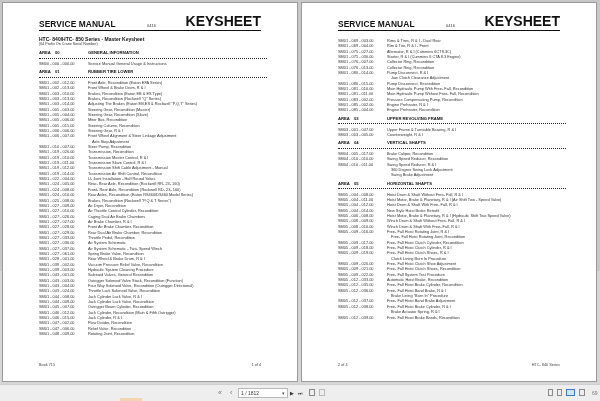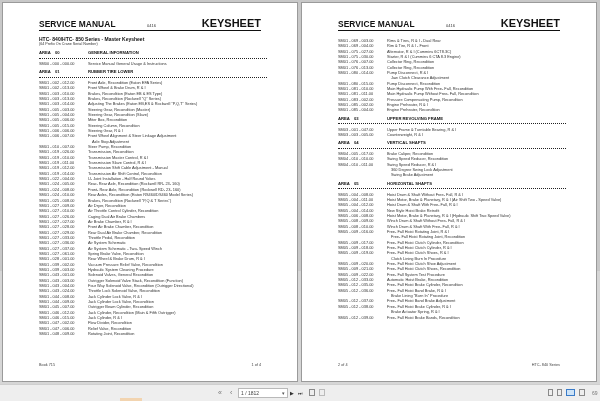--- a/index.html
+++ b/index.html
@@ -10,21 +10,21 @@
   .page {
     position: absolute; top: 2px; height: 380px; background: #fff;
     border: 1px solid #9a9a9a;
   }
   .page.left { left: 2px; width: 296px; }
   .page.right { left: 301px; width: 296px; }
 
   .hdr { position: absolute; left: 36px; right: 36px; top: 14px; height: 14px; border-bottom: 1.2px solid #111; }
   .hdr .sm { position: absolute; left: 0; bottom: 1px; font-weight: bold; font-size: 8.4px; letter-spacing: 0.1px; color: #111; }
   .hdr .code { position: absolute; left: 108px; bottom: 2px; font-size: 4px; color: #333; }
-  .hdr .ks { position: absolute; right: 0; bottom: 1px; font-weight: bold; font-size: 11px; color: #111; }
+  .hdr .ks { position: absolute; right: 0; bottom: 1px; font-weight: bold; font-size: 14px; color: #111; }
 
   .content { position: absolute; left: 36px; right: 30px; top: 33px; font-size: 3.9px; line-height: 5.35px; color: #333; }
   .doc-title { font-weight: bold; font-size: 5px; color: #111; line-height: 6px; }
   .doc-sub { font-size: 3.7px; color: #333; line-height: 5px; }
 
   .area { display: flex; font-weight: bold; font-size: 4.2px; color: #111; margin-top: 3px; line-height: 5.5px; }
   .area .a-lbl { width: 16px; }
   .area .a-num { width: 33px; }
   .dots { height: 3px; border-bottom: 1.1px dotted #222; margin-bottom: 2.3px; }
 

